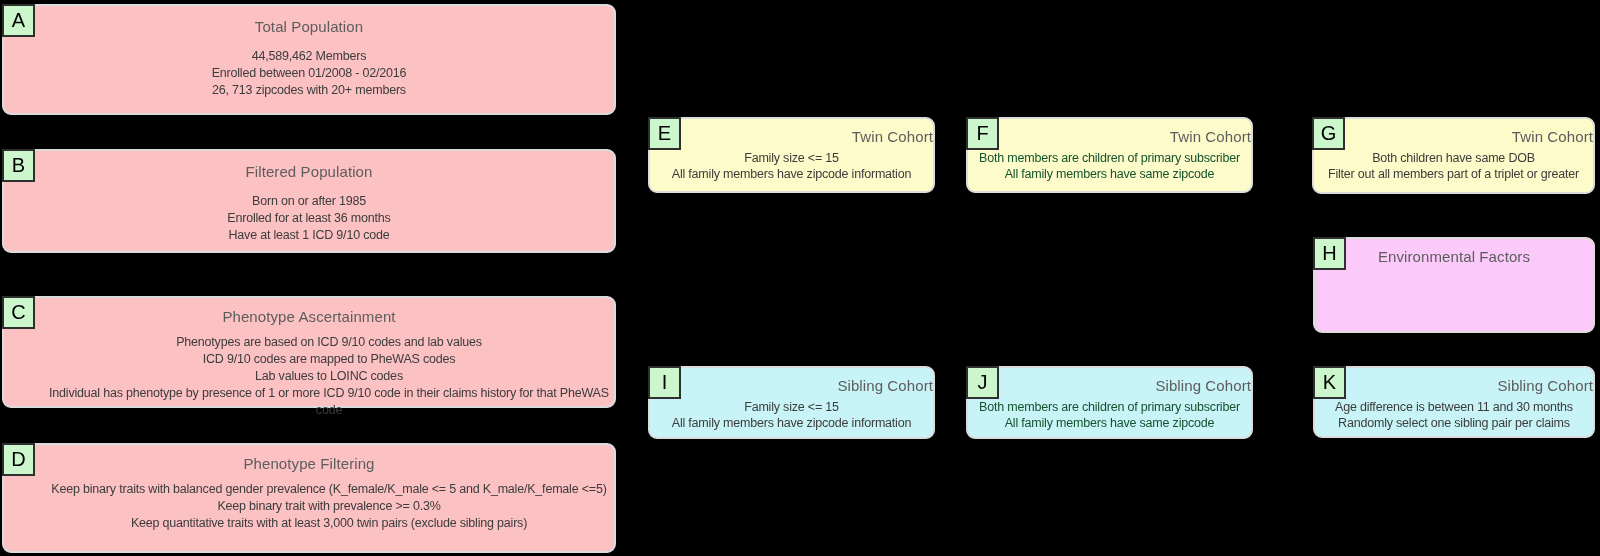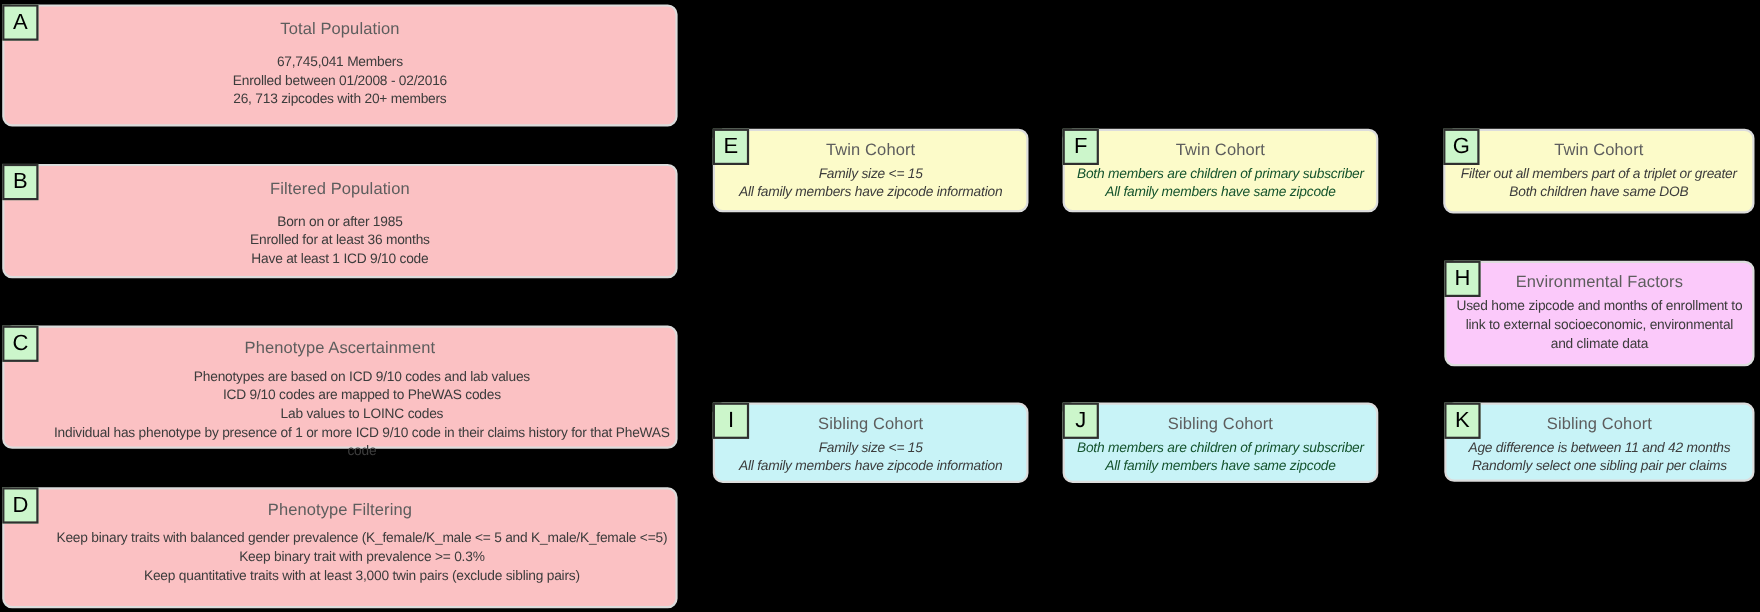--- a/index.html
+++ b/index.html
@@ -38,43 +38,43 @@
     font-size:15px;
     color:#5d5d5d;
     letter-spacing:.1px;
   }
   .body{
     font-size:12.5px;
     letter-spacing:-0.2px;
     color:#3c3c3c;
     line-height:17px;
   }
-  .small .body{line-height:16px;font-style:italic;}
+  .small .body{line-height:16px;}
   .muted-body .body{color:#14532d;}
   .big .title{margin-top:12px;}
   .big .body{margin-top:13px;}
   .big2 .title{margin-top:10px;}
   .big2 .body{margin-top:9px;padding-left:40px;}
-  .small .title{margin-top:9px;}
+  .small .title{margin-top:9px;text-align:right;}
   .small .body{margin-top:5px;padding:0 4px;}
   .h-box .title{margin-top:9px;}
   .h-box .body{margin-top:5px;padding:0 6px;line-height:17px;}
 </style>
 </head>
 <body>
 
 <div id="canvas">
 
   <div class="box pink big" style="left:2px;top:4px;width:614px;height:111px;">
     <div class="label">
       <span>A</span>
     </div>
     <div class="title">Total Population</div>
     <div class="body">
-      <div>67,745,041 Members</div>
+      <div>44,589,462 Members</div>
       <div>Enrolled between 01/2008 - 02/2016</div>
       <div>26, 713 zipcodes with 20+ members</div>
     </div>
   </div>
 
   <div class="box pink big" style="left:2px;top:149px;width:614px;height:104px;">
     <div class="label">
       <span>B</span>
     </div>
     <div class="title">Filtered Population</div>
@@ -131,33 +131,30 @@
       <div>All family members have same zipcode</div>
     </div>
   </div>
 
   <div class="box yellow small" style="left:1312px;top:117px;width:283px;height:77px;">
     <div class="label">
       <span>G</span>
     </div>
     <div class="title">Twin Cohort</div>
     <div class="body">
+      <div>Both children have same DOB</div>
       <div>Filter out all members part of a triplet or greater</div>
-      <div>Both children have same DOB</div>
     </div>
   </div>
 
   <div class="box magenta h-box" style="left:1313px;top:237px;width:282px;height:96px;">
     <div class="label">
       <span>H</span>
     </div>
     <div class="title">Environmental Factors</div>
-    <div class="body">
-      <div>Used home zipcode and months of enrollment to link to external socioeconomic, environmental and climate data</div>
-    </div>
   </div>
 
   <div class="box cyan small" style="left:648px;top:366px;width:287px;height:73px;">
     <div class="label">
       <span>I</span>
     </div>
     <div class="title">Sibling Cohort</div>
     <div class="body">
       <div>Family size &lt;= 15</div>
       <div>All family members have zipcode information</div>
@@ -174,18 +171,18 @@
       <div>All family members have same zipcode</div>
     </div>
   </div>
 
   <div class="box cyan small" style="left:1313px;top:366px;width:282px;height:72px;">
     <div class="label">
       <span>K</span>
     </div>
     <div class="title">Sibling Cohort</div>
     <div class="body">
-      <div>Age difference is between 11 and 42 months</div>
+      <div>Age difference is between 11 and 30 months</div>
       <div>Randomly select one sibling pair per claims</div>
     </div>
   </div>
 
 </div>
 
 </body></html>

